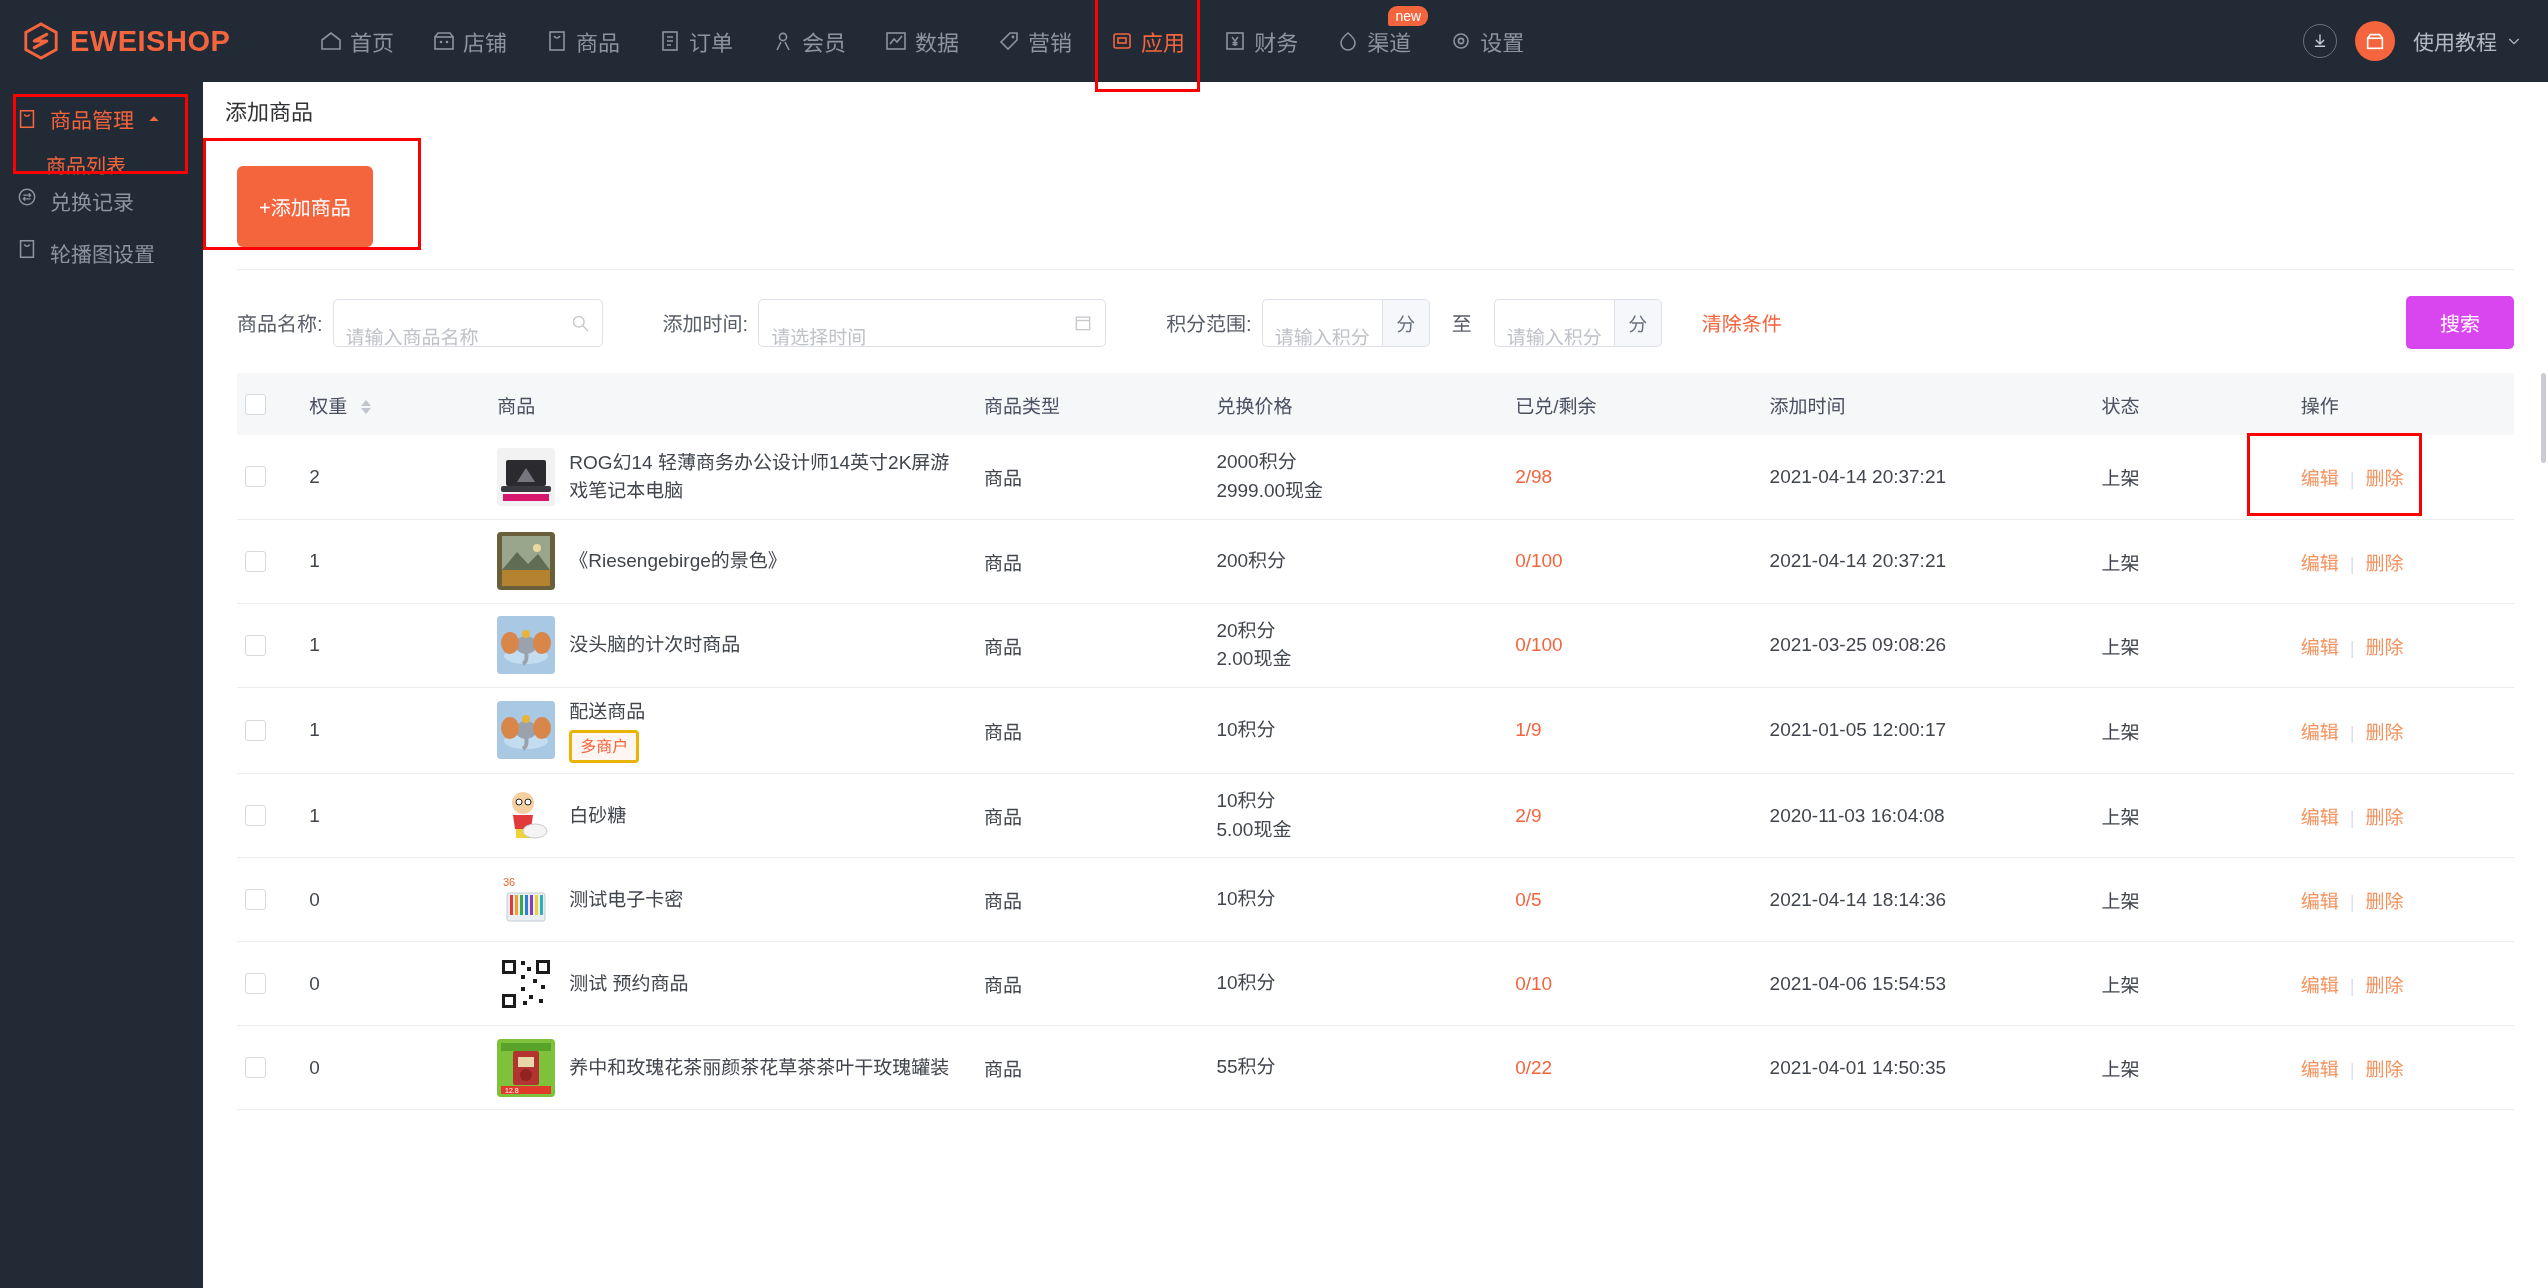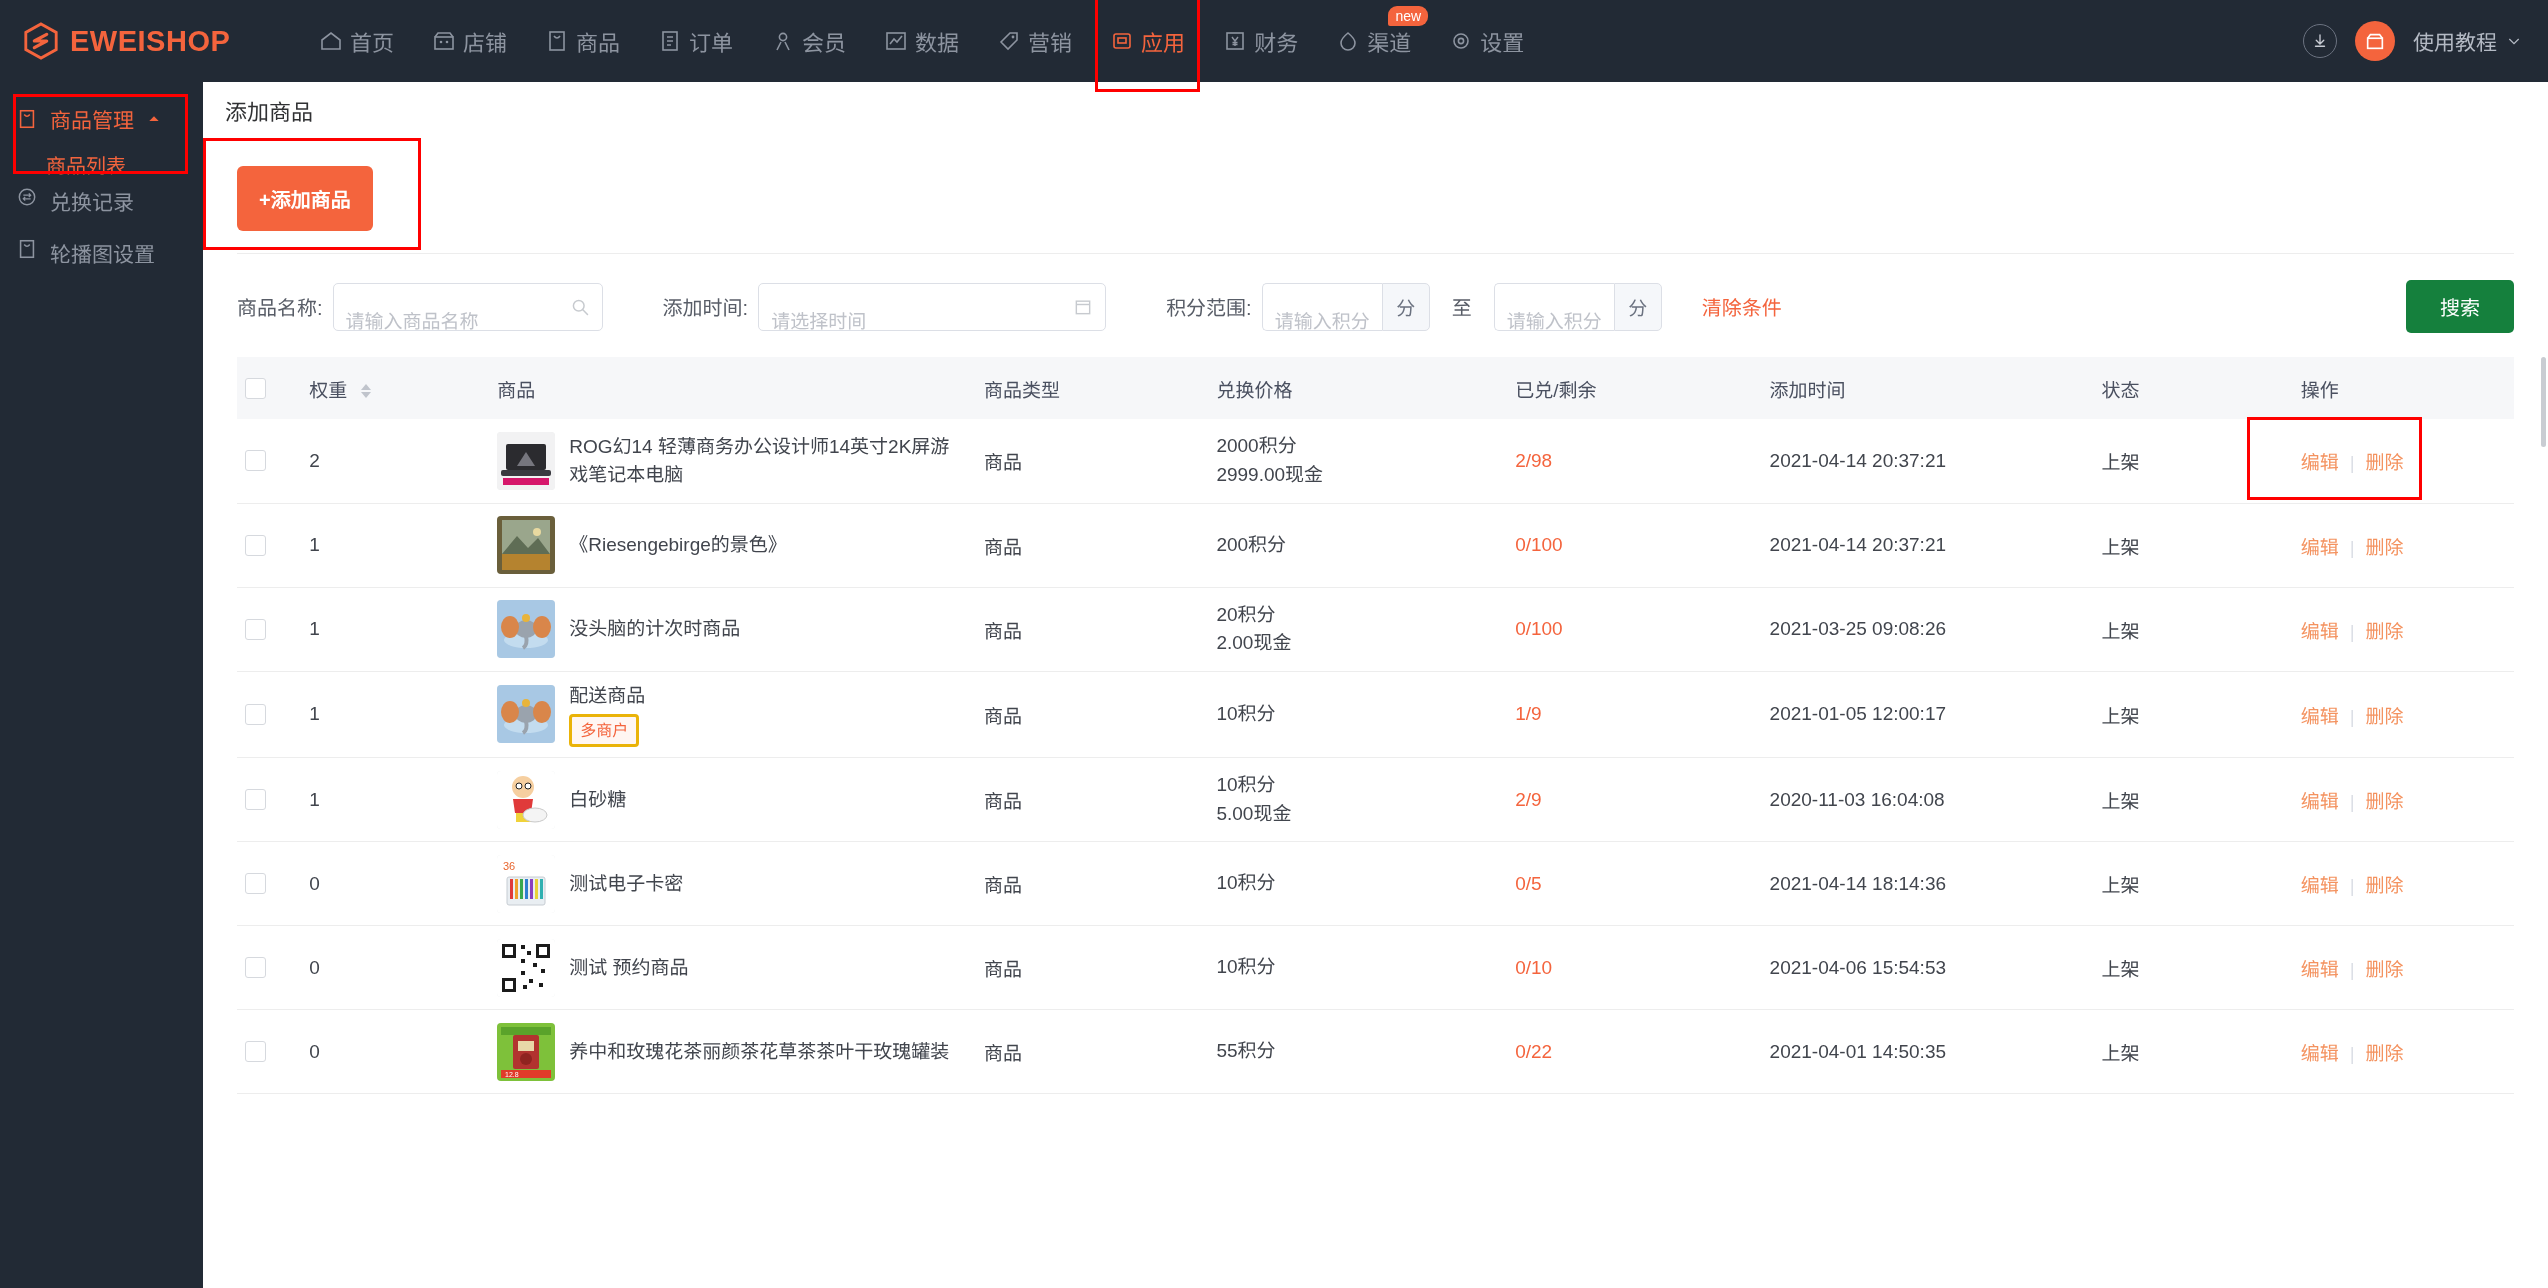--- a/index.html
+++ b/index.html
@@ -100,23 +100,22 @@
     margin: 0; background: #ffffff; flex: 1; min-height: 0;
     display: flex; flex-direction: column; position: relative;
   }
   .addbar { padding: 28px 0 22px 34px; position: relative; }
   .addbar-hl {
     position: absolute; left: 0px; top: 0px; width: 218px; height: 112px;
     border: 3px solid #ff0000; pointer-events: none; z-index: 5;
   }
   .btn-primary {
     background: #f4643d; color: #fff; border: none; border-radius: 6px;
-    font-size: 20px; padding: 18px 22px; cursor: pointer;
+    font-size: 20px; padding: 26px 22px; cursor: pointer;
     font-family: inherit;
-    font-weight: bold;
   }
   .rule { height: 1px; background: #ededed; margin: 0 34px; }
 
   
   .filters {
     display: flex; align-items: center; padding: 26px 34px 24px 34px; gap: 0;
     font-size: 20px; color: #585d67; flex-wrap: nowrap;
   }
   .flabel { white-space: nowrap; margin-right: 10px; color: #585d67; }
   .finput {
@@ -133,21 +132,21 @@
   .w-pts  { width: 120px; border-radius: 5px 0 0 5px; border-right: none; }
   .unit {
     height: 48px; width: 48px; border: 1px solid #dcdfe6; border-radius: 0 5px 5px 0;
     background: #f5f7fa; color: #6b7280; font-size: 19px;
     display: flex; align-items: center; justify-content: center;
   }
   .sep-to { margin: 0 22px; color: #585d67; font-size: 20px; }
   .mg-l-big { margin-left: 60px; }
   .clear-link { color: #f4643d; font-size: 20px; margin-left: 40px; cursor: pointer; }
   .btn-search {
-    margin-left: auto; background: #15803d; color: #fff; border: none;
+    margin-left: auto; background: #d946ef; color: #fff; border: none;
     border-radius: 5px; font-size: 20px; padding: 12px 34px; cursor: pointer;
     font-family: inherit;
   }
   .icon-grey { width: 20px; height: 20px; flex: none; opacity: .55; }
 
   
   .tablewrap { flex: 1; overflow: hidden; padding: 0 34px; position: relative; }
   table { width: 100%; border-collapse: collapse; table-layout: fixed; }
   thead th {
     background: #f6f7f9; color: #4a5060; font-size: 19px; font-weight: normal;

